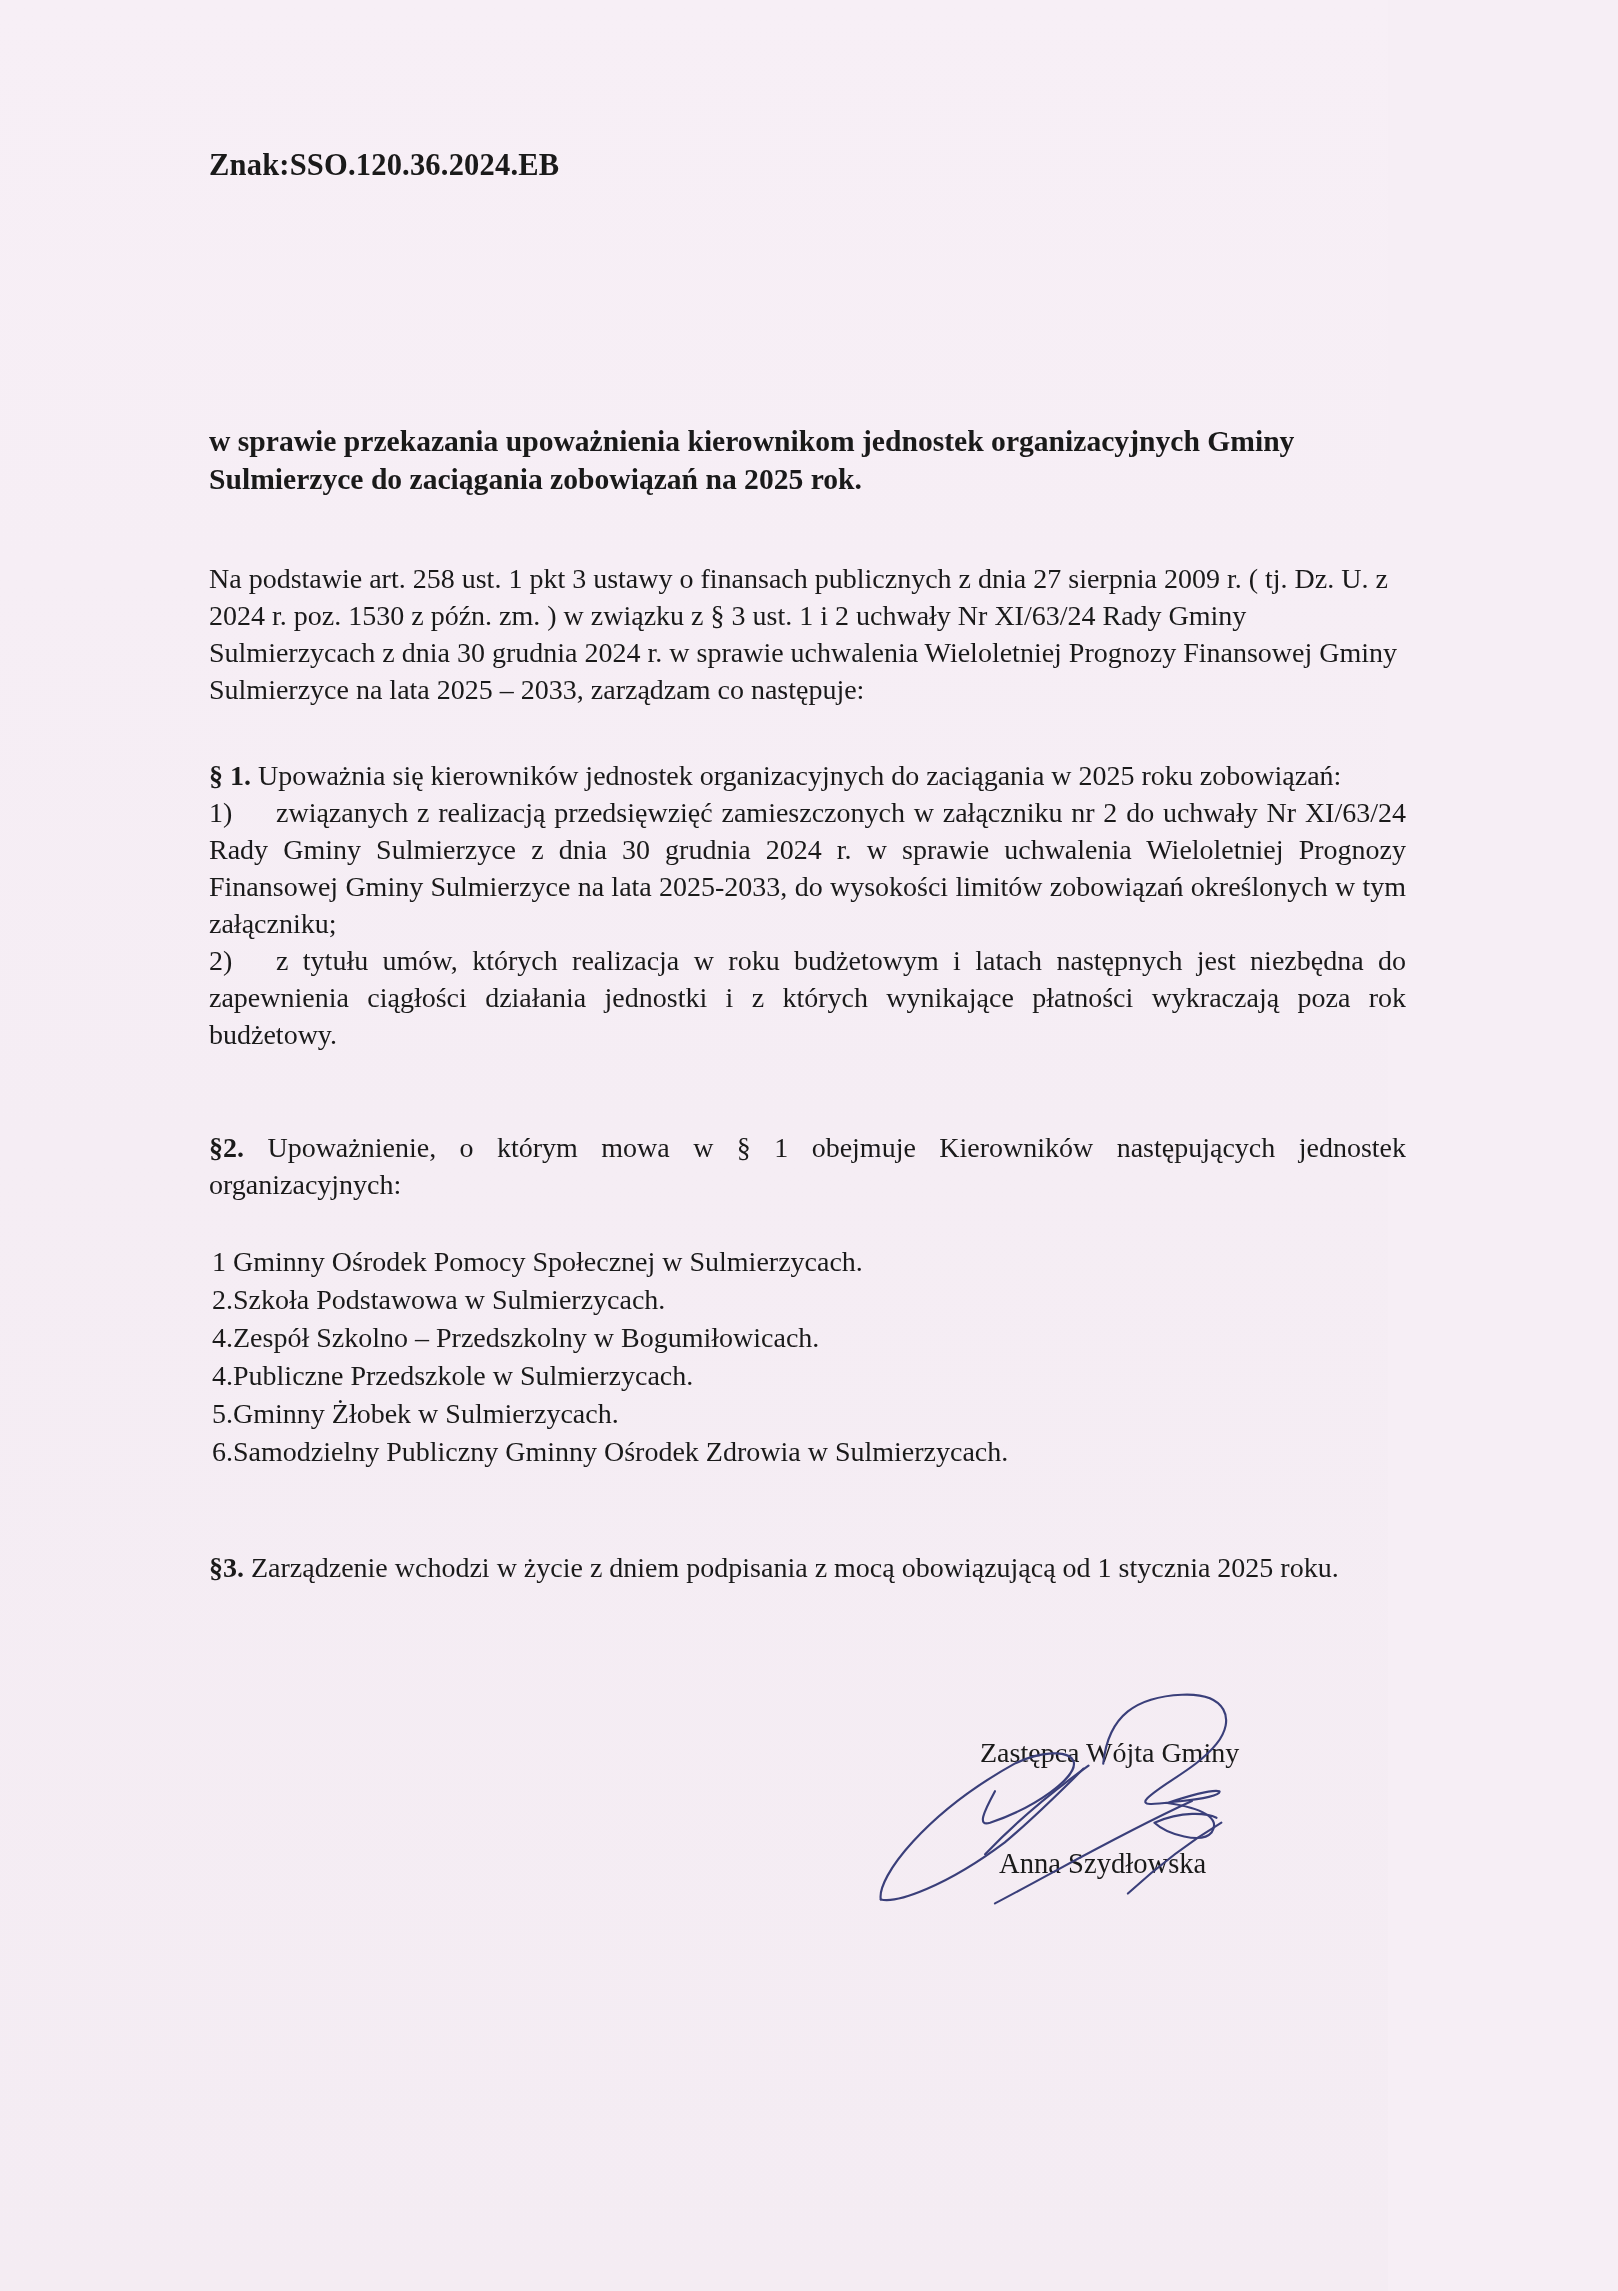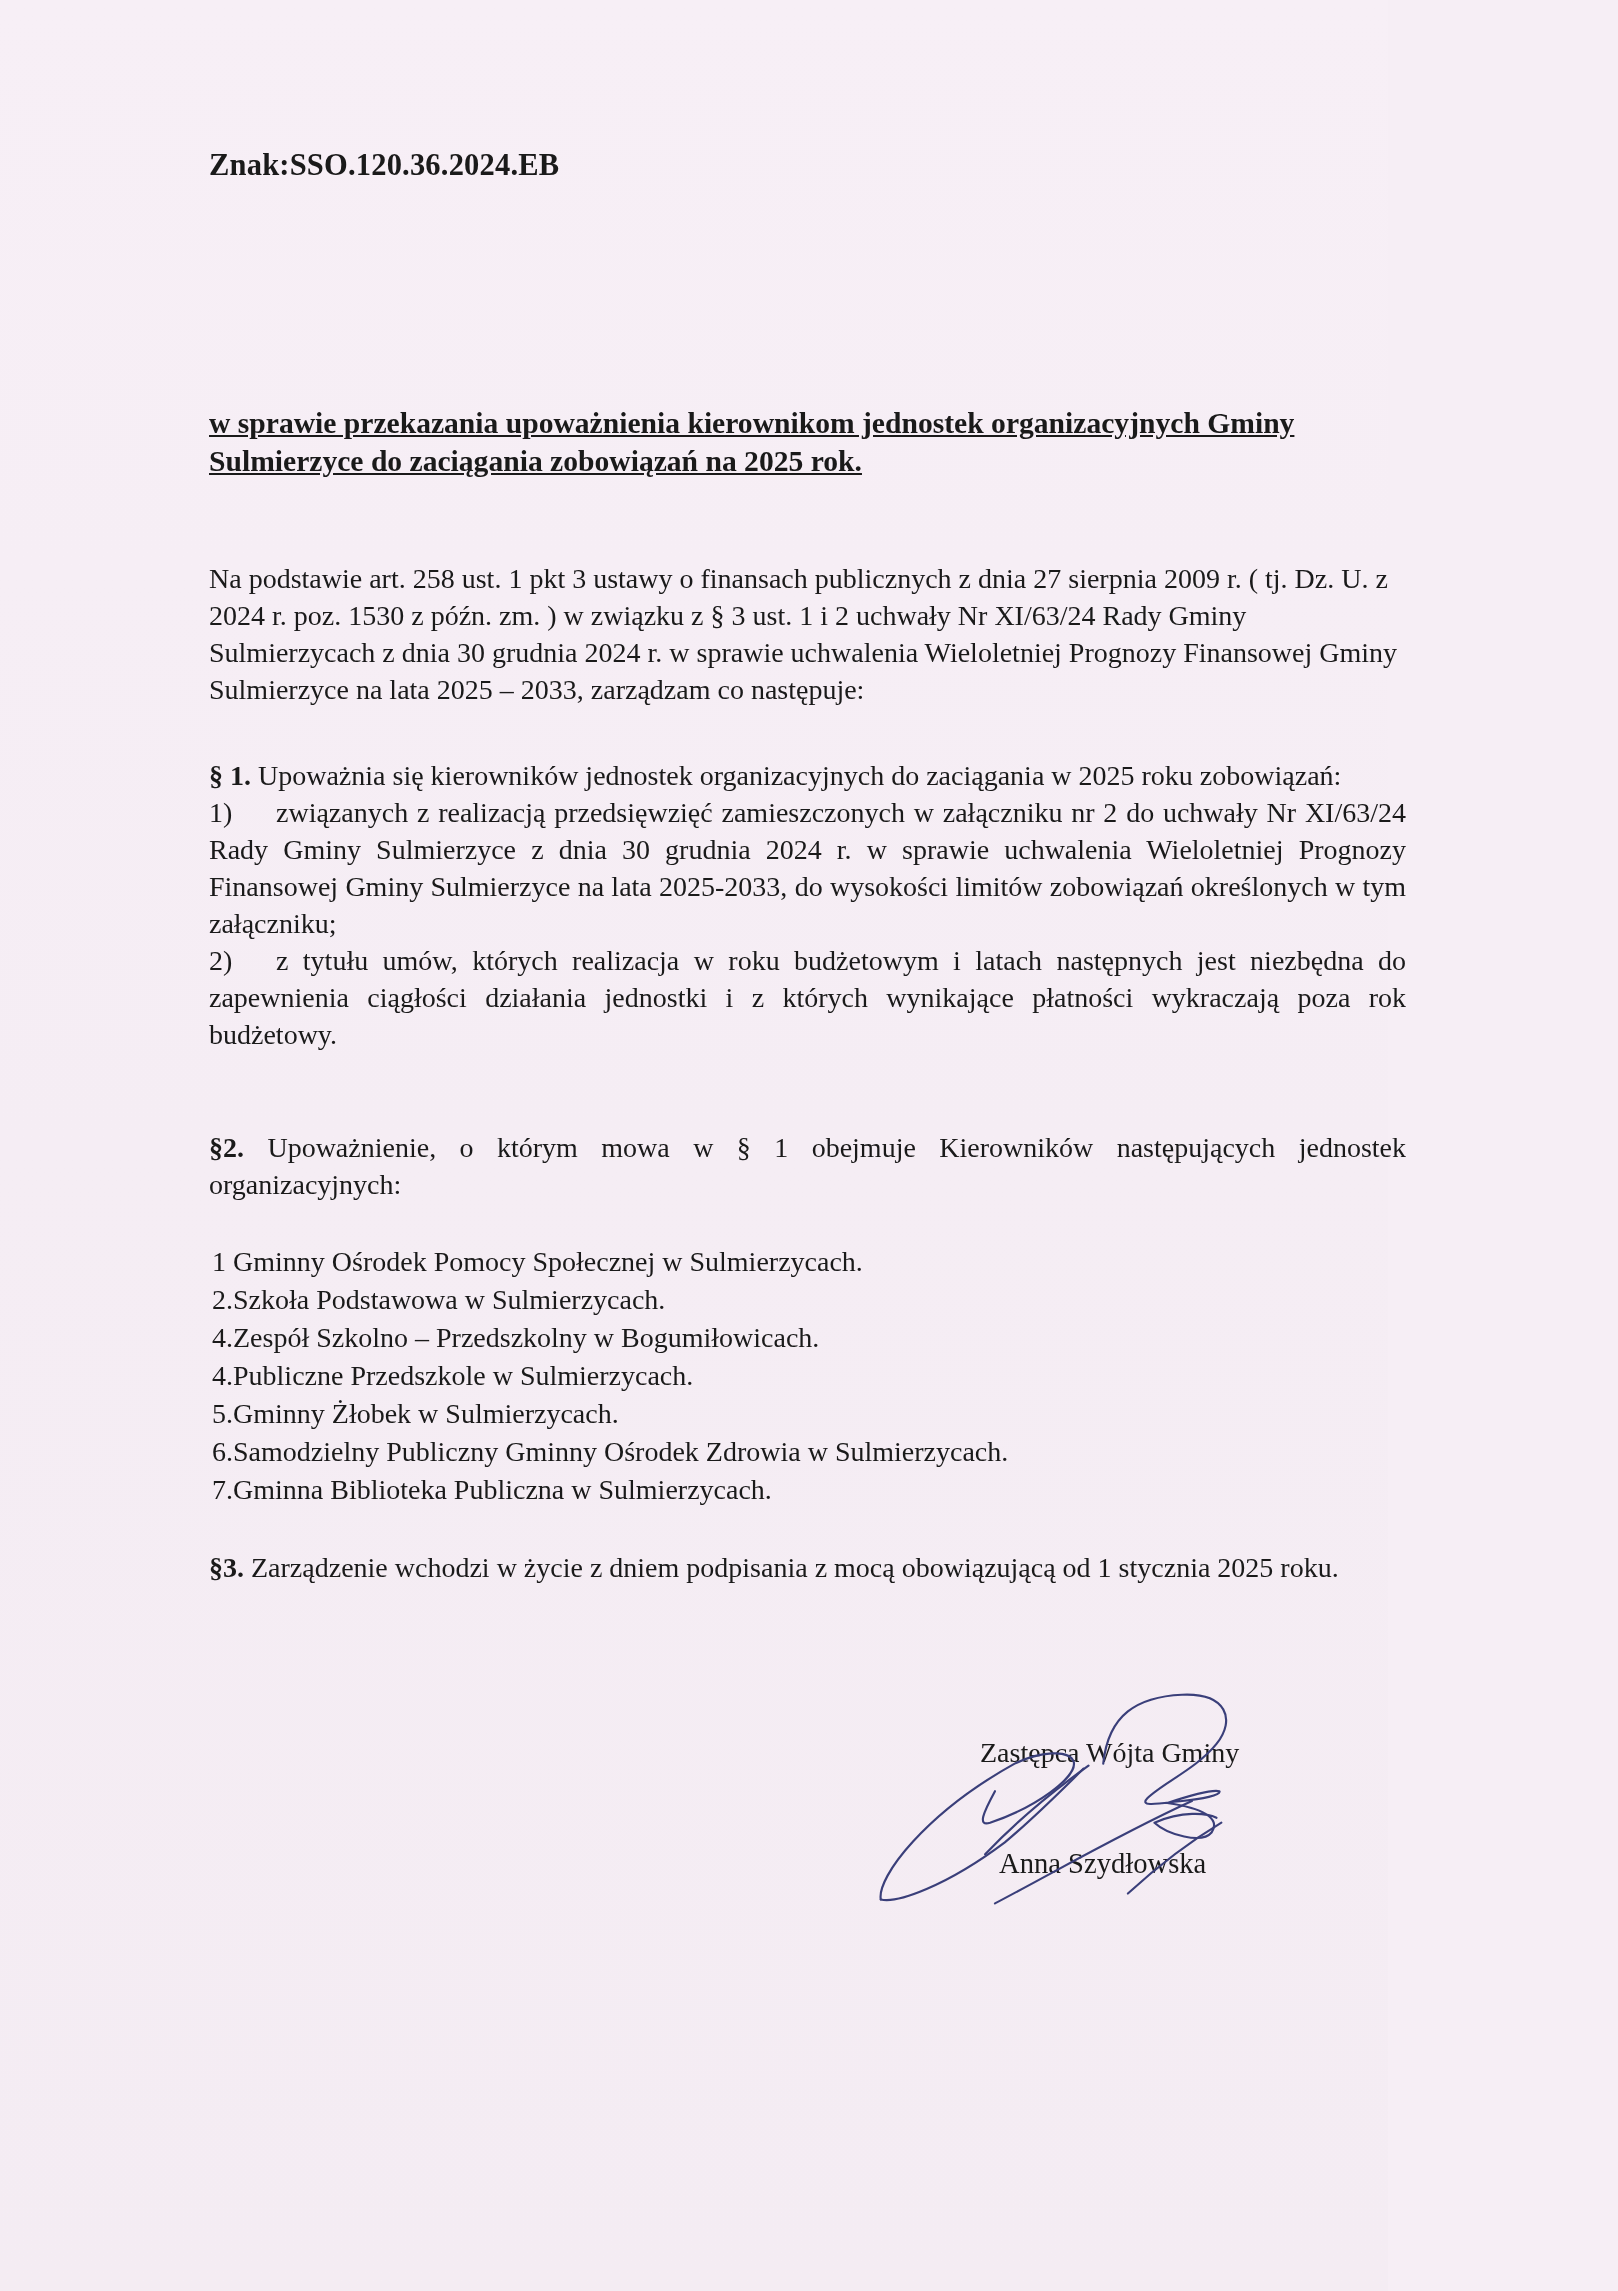--- a/index.html
+++ b/index.html
@@ -15,21 +15,21 @@
     position: absolute; left: 0; top: 0; width: 1388px; height: 2291px;
     background: linear-gradient(180deg, #f7eff6 0%, #f5edf4 50%, #f4ecf3 100%);
   }
   .abs { position: absolute; }
   .sign { left: 209px; top: 148px; font-size: 30.5px; font-weight: bold; letter-spacing: 0.2px; }
   .title-block { left: 0; width: 1618px; top: 260px; text-align: center; font-weight: bold; font-size: 30.5px; line-height: 39px; }
   .title-block div { position: relative; }
   .title-line-1 { left: -21.7px; }
   .title-line-2 { left: -21.7px; }
   .title-line-3 { left: -19.7px; }
-  .subject { left: 209px; top: 404px; width: 1210px; font-weight: bold; font-size: 29.6px; line-height: 38px; text-decoration: underline; }
+  .subject { left: 209px; top: 422px; width: 1210px; font-weight: bold; font-size: 29.6px; line-height: 38px; }
   .para {
     left: 209px; width: 1197px; font-size: 28px; line-height: 37px; text-align: justify;
   }
   .p-intro { top: 560px; text-align: left; }
   .p-s1 { top: 757px; }
   .p-s2 { top: 1129px; }
   .p-s3 { top: 1549px; }
   .item-row { display: block; }
   .item-num { display: inline-block; width: 67px; }
   .org-list { left: 212px; top: 1243px; font-size: 28px; line-height: 38px; }
@@ -61,21 +61,20 @@
     <b class="para-mark">§2.</b><span> Upoważnienie, o którym mowa w § 1 obejmuje Kierowników następujących jednostek organizacyjnych:</span>
   </div>
 
   <div class="abs org-list">
     <div>1 Gminny Ośrodek Pomocy Społecznej w Sulmierzycach.</div>
     <div>2.Szkoła Podstawowa w Sulmierzycach.</div>
     <div>4.Zespół Szkolno – Przedszkolny w Bogumiłowicach.</div>
     <div>4.Publiczne Przedszkole w Sulmierzycach.</div>
     <div>5.Gminny Żłobek w Sulmierzycach.</div>
     <div>6.Samodzielny Publiczny Gminny Ośrodek Zdrowia w Sulmierzycach.</div>
-    <div>7.Gminna Biblioteka Publiczna w Sulmierzycach.</div>
   </div>
 
   <div class="abs para p-s3">
     <b class="para-mark">§3.</b><span> Zarządzenie wchodzi w życie z dniem podpisania z mocą obowiązującą od 1 stycznia 2025 roku.</span>
   </div>
 
   <div class="abs sig-title">Zastępca Wójta Gminy</div>
   <div class="abs sig-name">Anna Szydłowska</div>
 
   <svg class="abs signature" viewBox="0 0 450 260" fill="none" stroke-linecap="round" stroke-linejoin="round">

